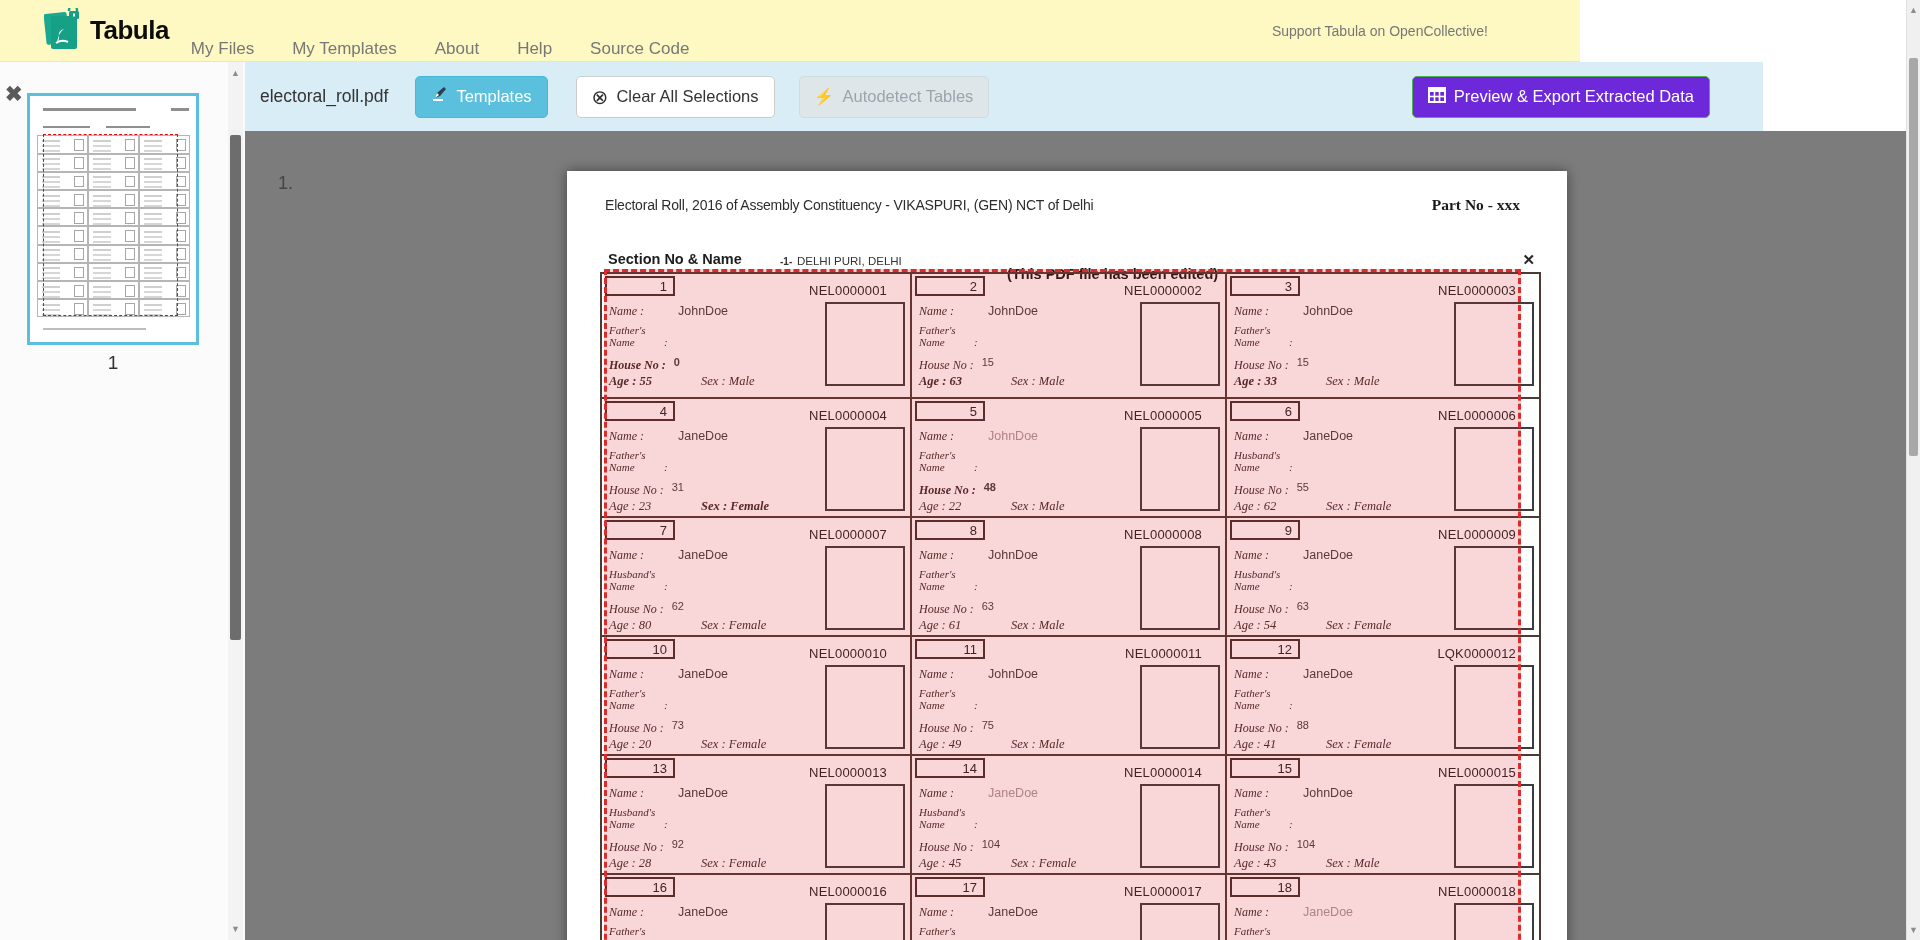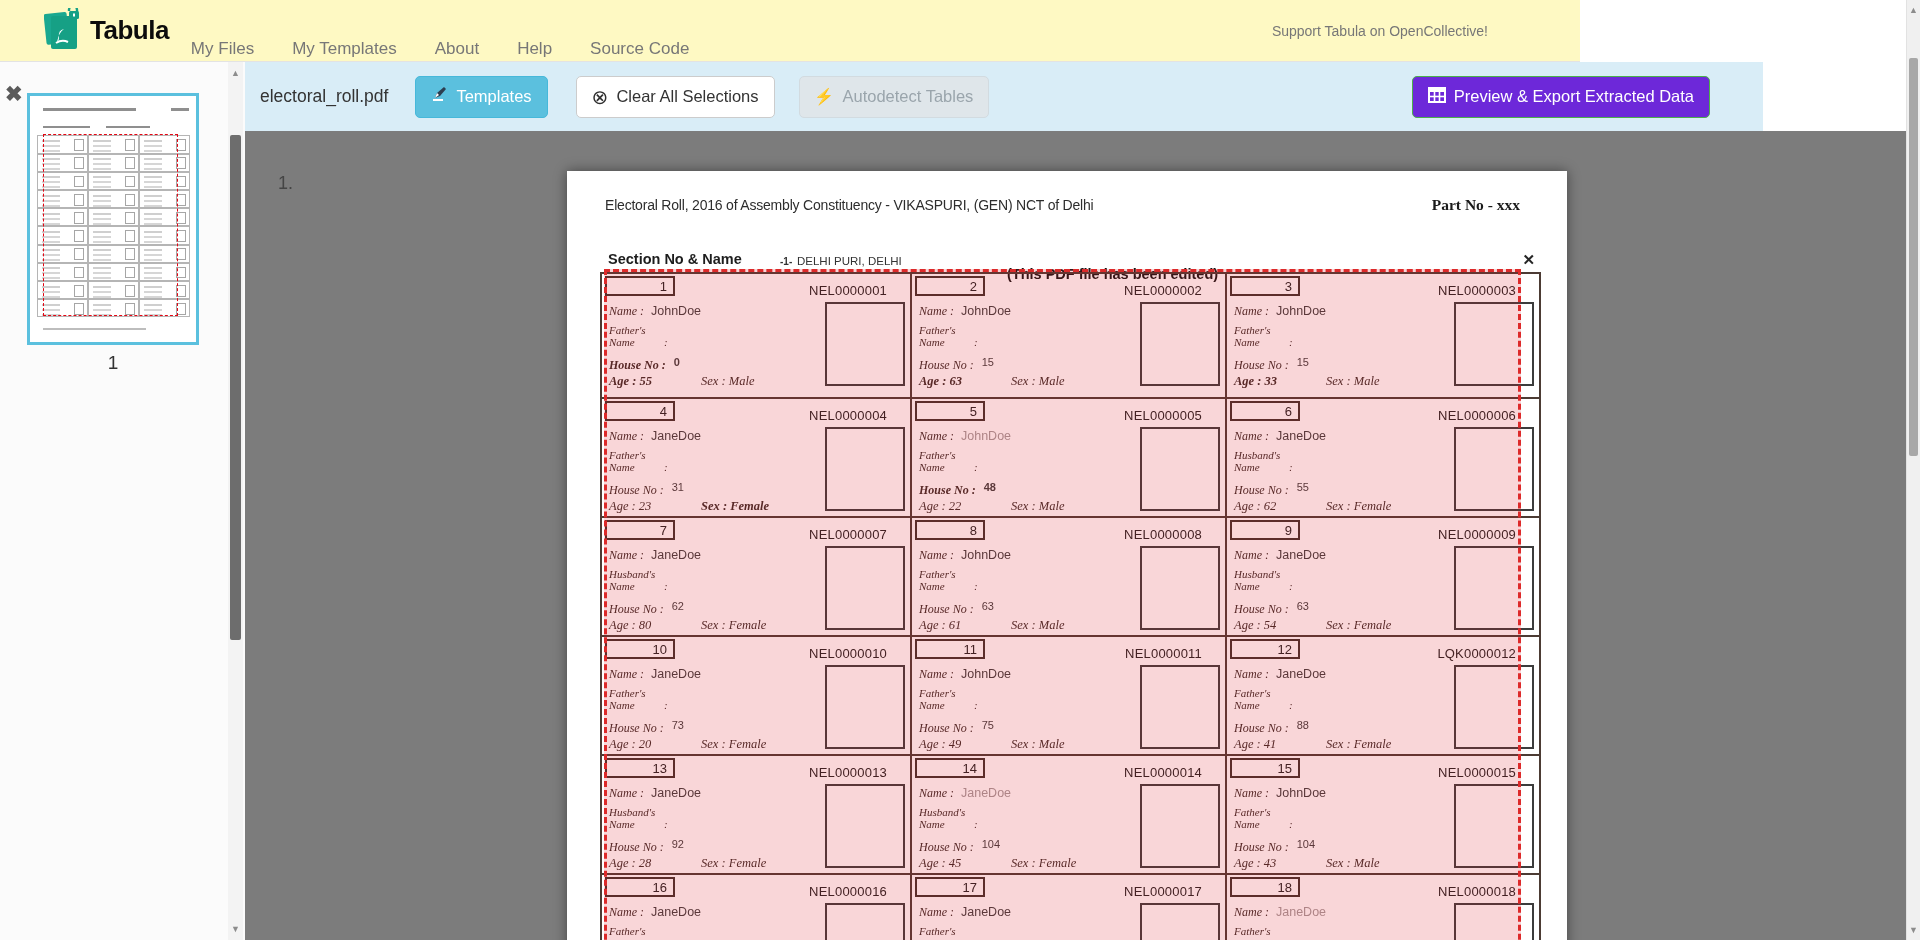--- a/index.html
+++ b/index.html
@@ -99,21 +99,21 @@
                 grid-template-rows:125px repeat(5,119px);
                 border:1px solid #4c3b34; }
   .card { position:relative; border:1px solid #4c3b34; overflow:visible;
           color:#3a2d2a; }
   .num-box { position:absolute; left:3px; top:2px; width:70px; height:20px;
              border:2px solid #40312b; display:flex; align-items:center; justify-content:flex-end;
              padding-right:6px; font-size:13px; color:#232323; }
   .card-id { position:absolute; top:9px; right:23px; font-size:13px; color:#232323; letter-spacing:0.2px; }
   .photo-box { position:absolute; top:28px; right:5px; width:80px; height:84px; border:2px solid #3c3c3c; }
   .lbl { font-family:"Liberation Serif",serif; font-style:italic; color:#3c2c28; }
-  .val { font-family:"Liberation Sans",sans-serif; color:#3f3f3f; }
+  .val { font-family:"Liberation Sans",sans-serif; color:#3f3f3f;margin-left:27px; }
   .val.muted { color:#a49b9b; }
   .line-name { position:absolute; left:7px; top:30px; font-size:12px; }
   .line-name .lbl { display:inline-block; width:42px; }
   .line-name .val { font-size:12.5px; }
   .rel-label { position:absolute; left:7px; top:51px; font-size:11px; line-height:11.5px; }
   .rel-colon { position:absolute; left:62px; top:62px; font-size:11px; }
   .line-house { position:absolute; left:7px; top:84px; font-size:12px; }
   .line-house .val { font-size:11px; position:relative; top:-3px; margin-left:8px; }
   .line-bottom { position:absolute; left:7px; top:100px; right:8px; font-size:12.5px; }
   .line-bottom .sex-span { position:absolute; left:92px; }

